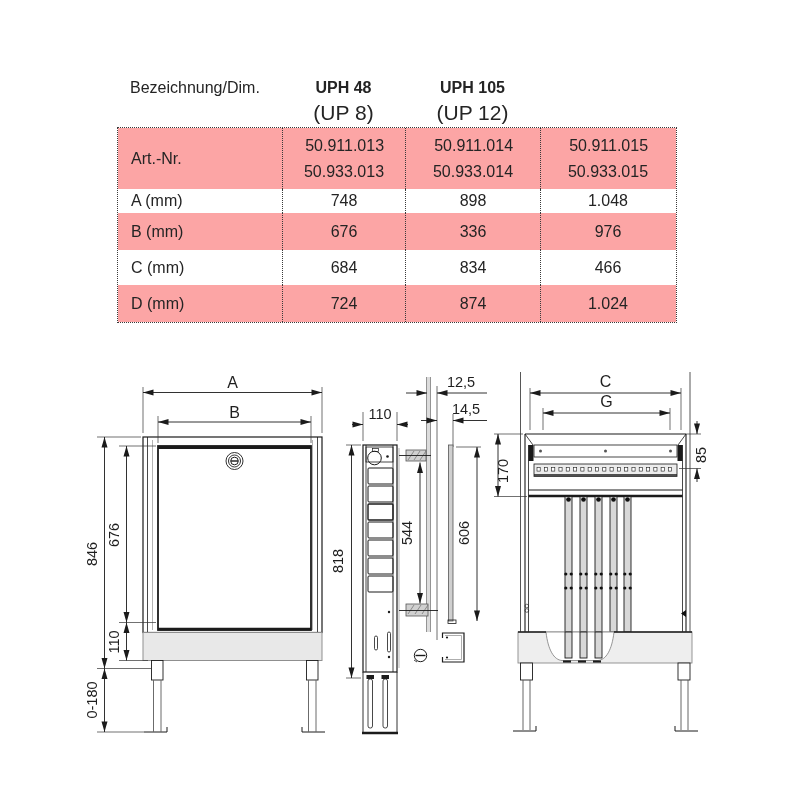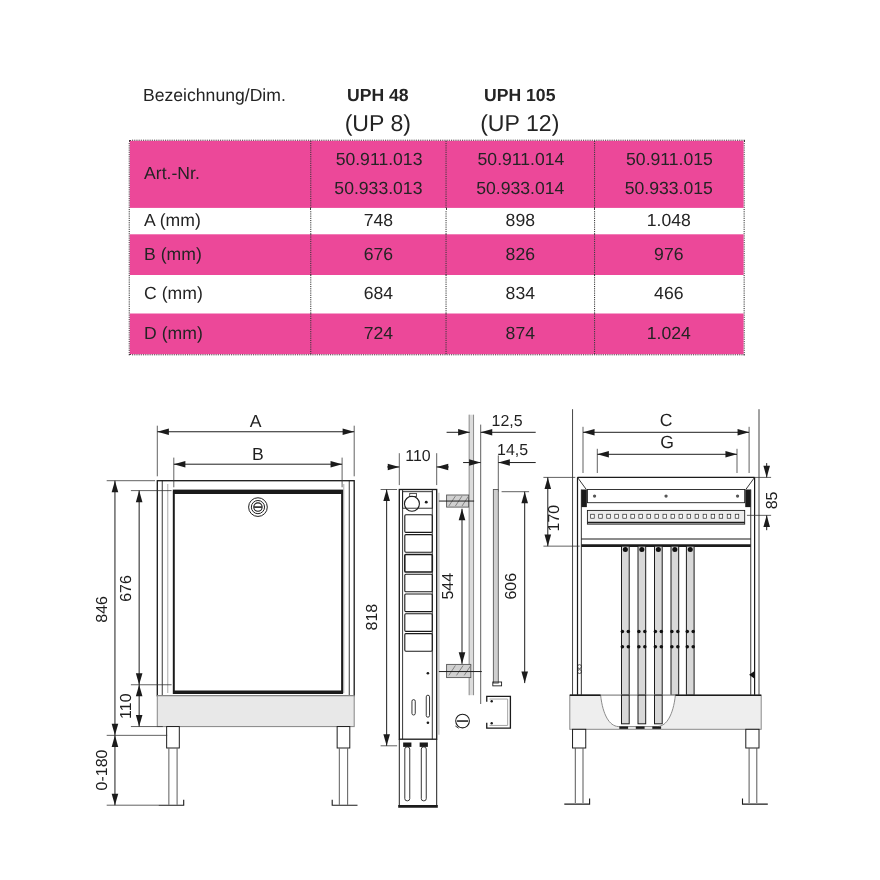--- a/index.html
+++ b/index.html
@@ -5,21 +5,21 @@
   html,body{margin:0;padding:0;}
   body{width:800px;height:800px;background:#ffffff;font-family:"Liberation Sans",sans-serif;color:#242424;position:relative;overflow:hidden;}
   #table{position:absolute;left:117px;top:75px;width:560px;}
   .thead{display:grid;grid-template-columns:165px 123px 135px 137px;height:52px;}
   .bez{display:flex;align-items:flex-start;padding-left:13px;padding-top:4px;font-size:16px;}
   .th{text-align:center;padding-top:2px;line-height:1.35;font-size:16px;}
   .th .name{font-weight:bold;display:block;}
   .th .sub{display:block;font-size:21px;}
   .tbody{border:1.5px dotted #3a3a3a;}
   .trow{display:grid;grid-template-columns:164px 123px 135px 135px;}
-  .trow.gray{background:#ec4899;}
+  .trow.gray{background:#fca5a5;}
   .r0{height:61px}.r1{height:24px}.r2{height:37px}.r3{height:35px}.r4{height:37px}
   .cell{display:flex;align-items:center;justify-content:center;font-size:16px;border-left:1.5px dotted #3a3a3a;}
   .cell.lab{justify-content:flex-start;padding-left:13px;border-left:none;}
   .pre{white-space:pre-line;text-align:right;line-height:1.6;}
   #drawing{position:absolute;left:0;top:0;width:800px;height:800px;}
   svg text{fill:#1f1f1f;font-family:"Liberation Sans",sans-serif;}
   .dimnum{font-size:14.5px;}
   .dimletter{font-size:16px;}
 </style>
 </head>
@@ -49,21 +49,21 @@
     </div>
     <div class="trow r1">
       <div class="cell lab">A (mm)</div>
       <div class="cell">748</div>
       <div class="cell">898</div>
       <div class="cell">1.048</div>
     </div>
     <div class="trow gray r2">
       <div class="cell lab">B (mm)</div>
       <div class="cell">676</div>
-      <div class="cell">826</div>
+      <div class="cell">336</div>
       <div class="cell">976</div>
     </div>
     <div class="trow r3">
       <div class="cell lab">C (mm)</div>
       <div class="cell">684</div>
       <div class="cell">834</div>
       <div class="cell">466</div>
     </div>
     <div class="trow gray r4">
       <div class="cell lab">D (mm)</div>

